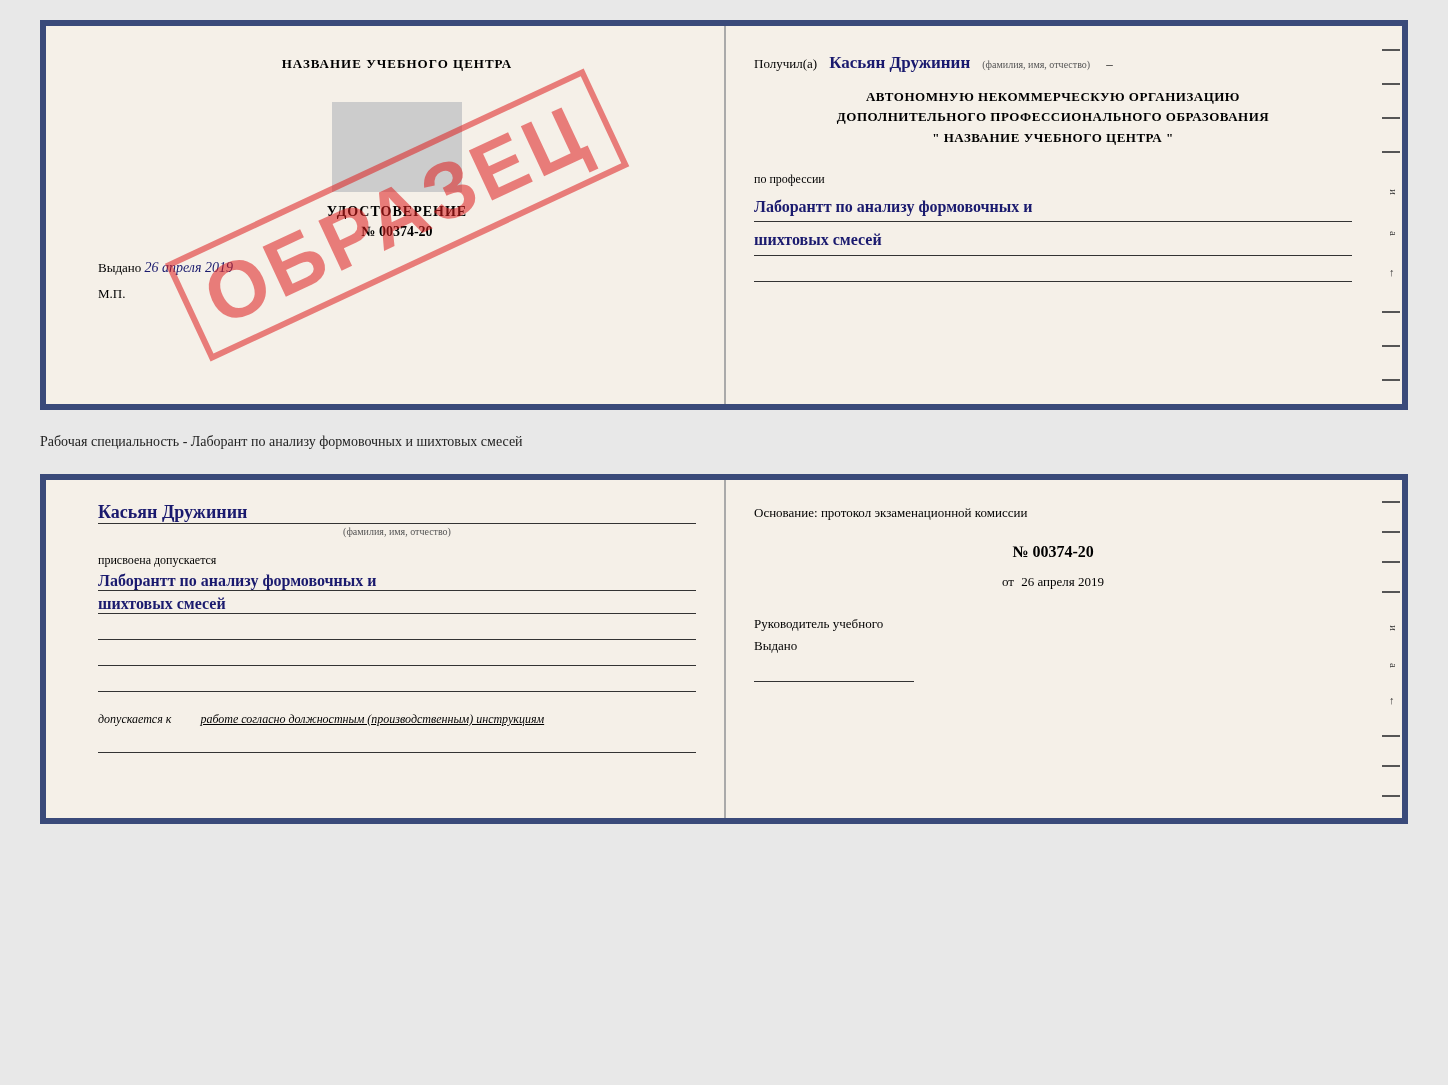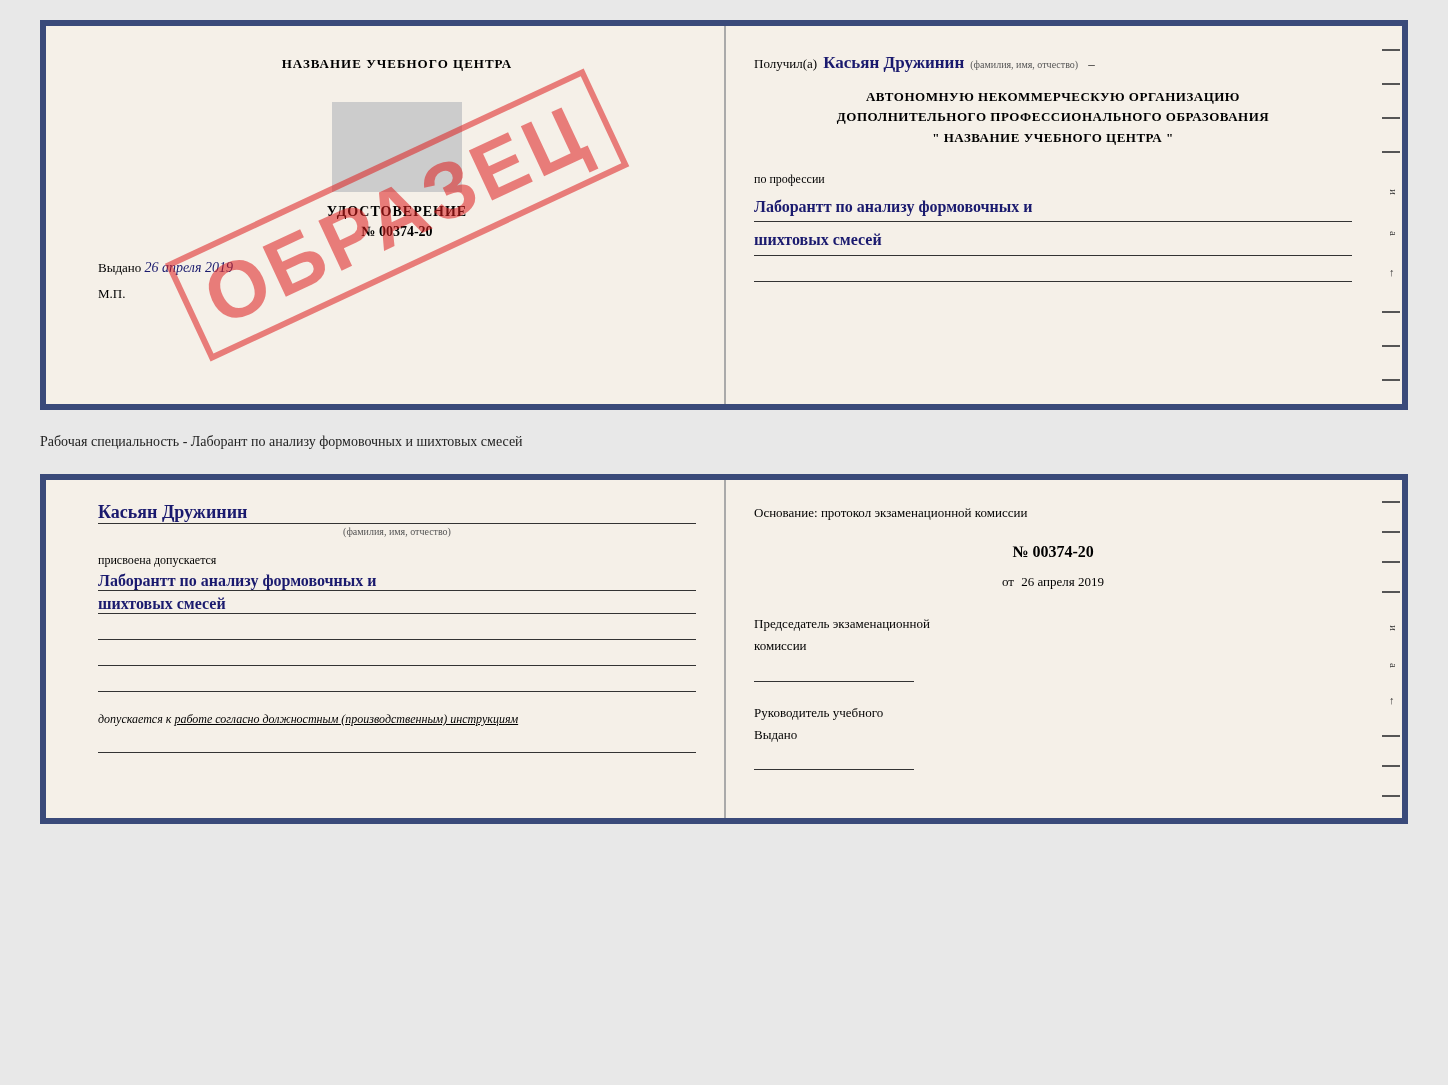--- a/index.html
+++ b/index.html
@@ -116,21 +116,21 @@
 
     
     .top-right-content {
       font-size: 13px;
       line-height: 1.8;
     }
 
     .poluchil-line {
       display: flex;
       align-items: baseline;
-      gap: 6px;
+      gap: 12px;
       margin-bottom: 8px;
       flex-wrap: wrap;
     }
 
     .handwritten {
       font-family: 'Segoe Script', 'Brush Script MT', cursive;
       font-size: 17px;
       color: #1a1a6e;
       font-weight: bold;
     }
@@ -315,42 +315,37 @@
         <div style="margin-bottom:4px;">присвоена допускается</div>
         <div class="handwritten" style="font-size:16px; display:block; border-bottom: 1px solid #333; margin-bottom:4px;">Лаборантт по анализу формовочных и</div>
         <div class="handwritten" style="font-size:16px; display:block; border-bottom: 1px solid #333; margin-bottom:4px;">шихтовых смесей</div>
         <div class="field-line"></div>
         <div class="field-line"></div>
         <div class="field-line"></div>
       </div>
 
       <div class="dopuskaetsya">
         <span>допускается к</span>
-        <span style="text-decoration: underline;">работе согласно должностным (производственным) инструкциям</span>
+        <span style="text-decoration: underline; margin-left: 26px;">работе согласно должностным (производственным) инструкциям</span>
       </div>
       <div class="field-line"></div>
     </div>
   </div>
 
   <div class="panel-right">
     <div class="bottom-right-content">
       <div class="osnov-title">Основание: протокол экзаменационной комиссии</div>
 
       <div class="protocol-number">№ 00374-20</div>
 
       <div class="protocol-date">
         <span>от</span>
         <span style="margin-left:4px;">26 апреля 2019</span>
       </div>
 
-      <div class="signature-block">
-        <div>Председатель экзаменационной</div>
-        <div>комиссии</div>
-        <span class="sig-line"></span>
-      </div>
 
       <div class="signature-block" style="margin-top:14px;">
         <div>Руководитель учебного</div>
         <div>Выдано</div>
         <span class="sig-line"></span>
       </div>
     </div>
   </div>
 
   <div class="right-edge">

